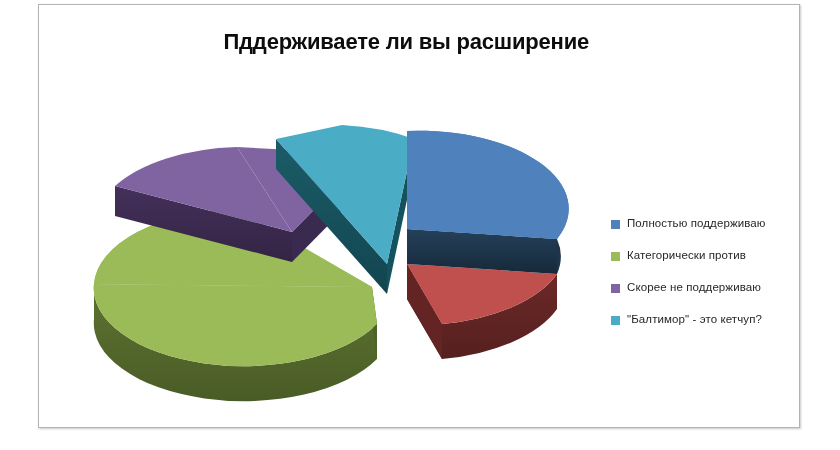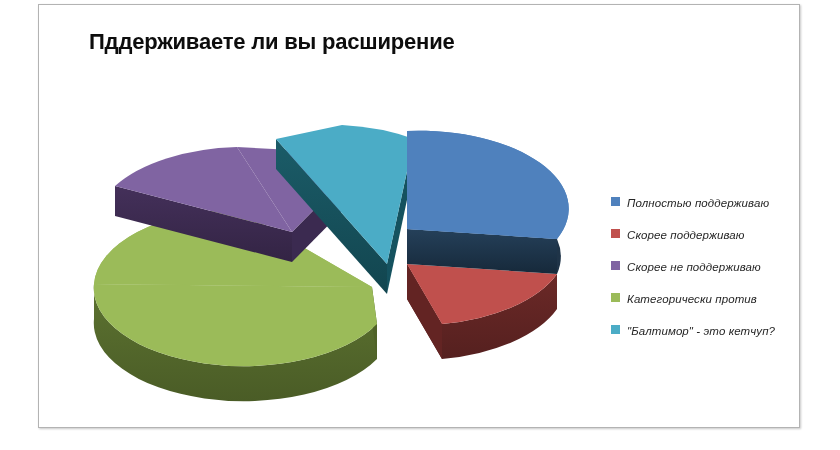--- a/index.html
+++ b/index.html
@@ -31,21 +31,21 @@
     box-shadow: 1px 1px 2px rgba(0,0,0,0.22);
     box-sizing: border-box;
   }
 
   
   #chart-title {
     position: absolute;
     left: 50px;
     top: 22px;
     width: 500px;
-    text-align: left;
+    text-align: right;
     font-size: 22px;
     font-weight: bold;
     line-height: 1.35;
     color: #0d0d0d;
     letter-spacing: -0.2px;
   }
   #chart-title .ln { display: block; white-space: nowrap; }
 
   
   #plot-area {
@@ -59,23 +59,22 @@
 
   
   #legend {
     position: absolute;
     left: 572px;
     top: 192px;
     width: 215px;
   }
   .legend-item {
     display: flex;
-    align-items: flex-start;
+    align-items: flex-end;
     height: 32px;
-    font-style: italic;
   }
   .legend-swatch {
     width: 9px;
     height: 9px;
     flex: 0 0 9px;
     margin-right: 7px;
   }
   .legend-label {
     font-size: 11.5px;
     color: #262626;
@@ -158,30 +157,26 @@
         </g>
       </svg>
     </div>
 
     <div id="legend">
       <div class="legend-item">
         <span class="legend-swatch" style="background: rgb(79, 129, 189);"></span>
         <span class="legend-label">Полностью поддерживаю</span>
       </div>
       <div class="legend-item">
-        <span class="legend-swatch" style="background: rgb(192, 80, 77);"></span>
-        <span class="legend-label">Скорее поддерживаю</span>
+        <span class="legend-swatch" style="background: rgb(155, 187, 89);"></span>
+        <span class="legend-label">Категорически против</span>
       </div>
       <div class="legend-item">
         <span class="legend-swatch" style="background: rgb(128, 100, 162);"></span>
         <span class="legend-label">Скорее не поддерживаю</span>
-      </div>
-      <div class="legend-item">
-        <span class="legend-swatch" style="background: rgb(155, 187, 89);"></span>
-        <span class="legend-label">Категорически против</span>
       </div>
       <div class="legend-item">
         <span class="legend-swatch" style="background: rgb(75, 172, 198);"></span>
         <span class="legend-label">"Балтимор" - это кетчуп?</span>
       </div>
     </div>
 
   </div>
 </div>
 

